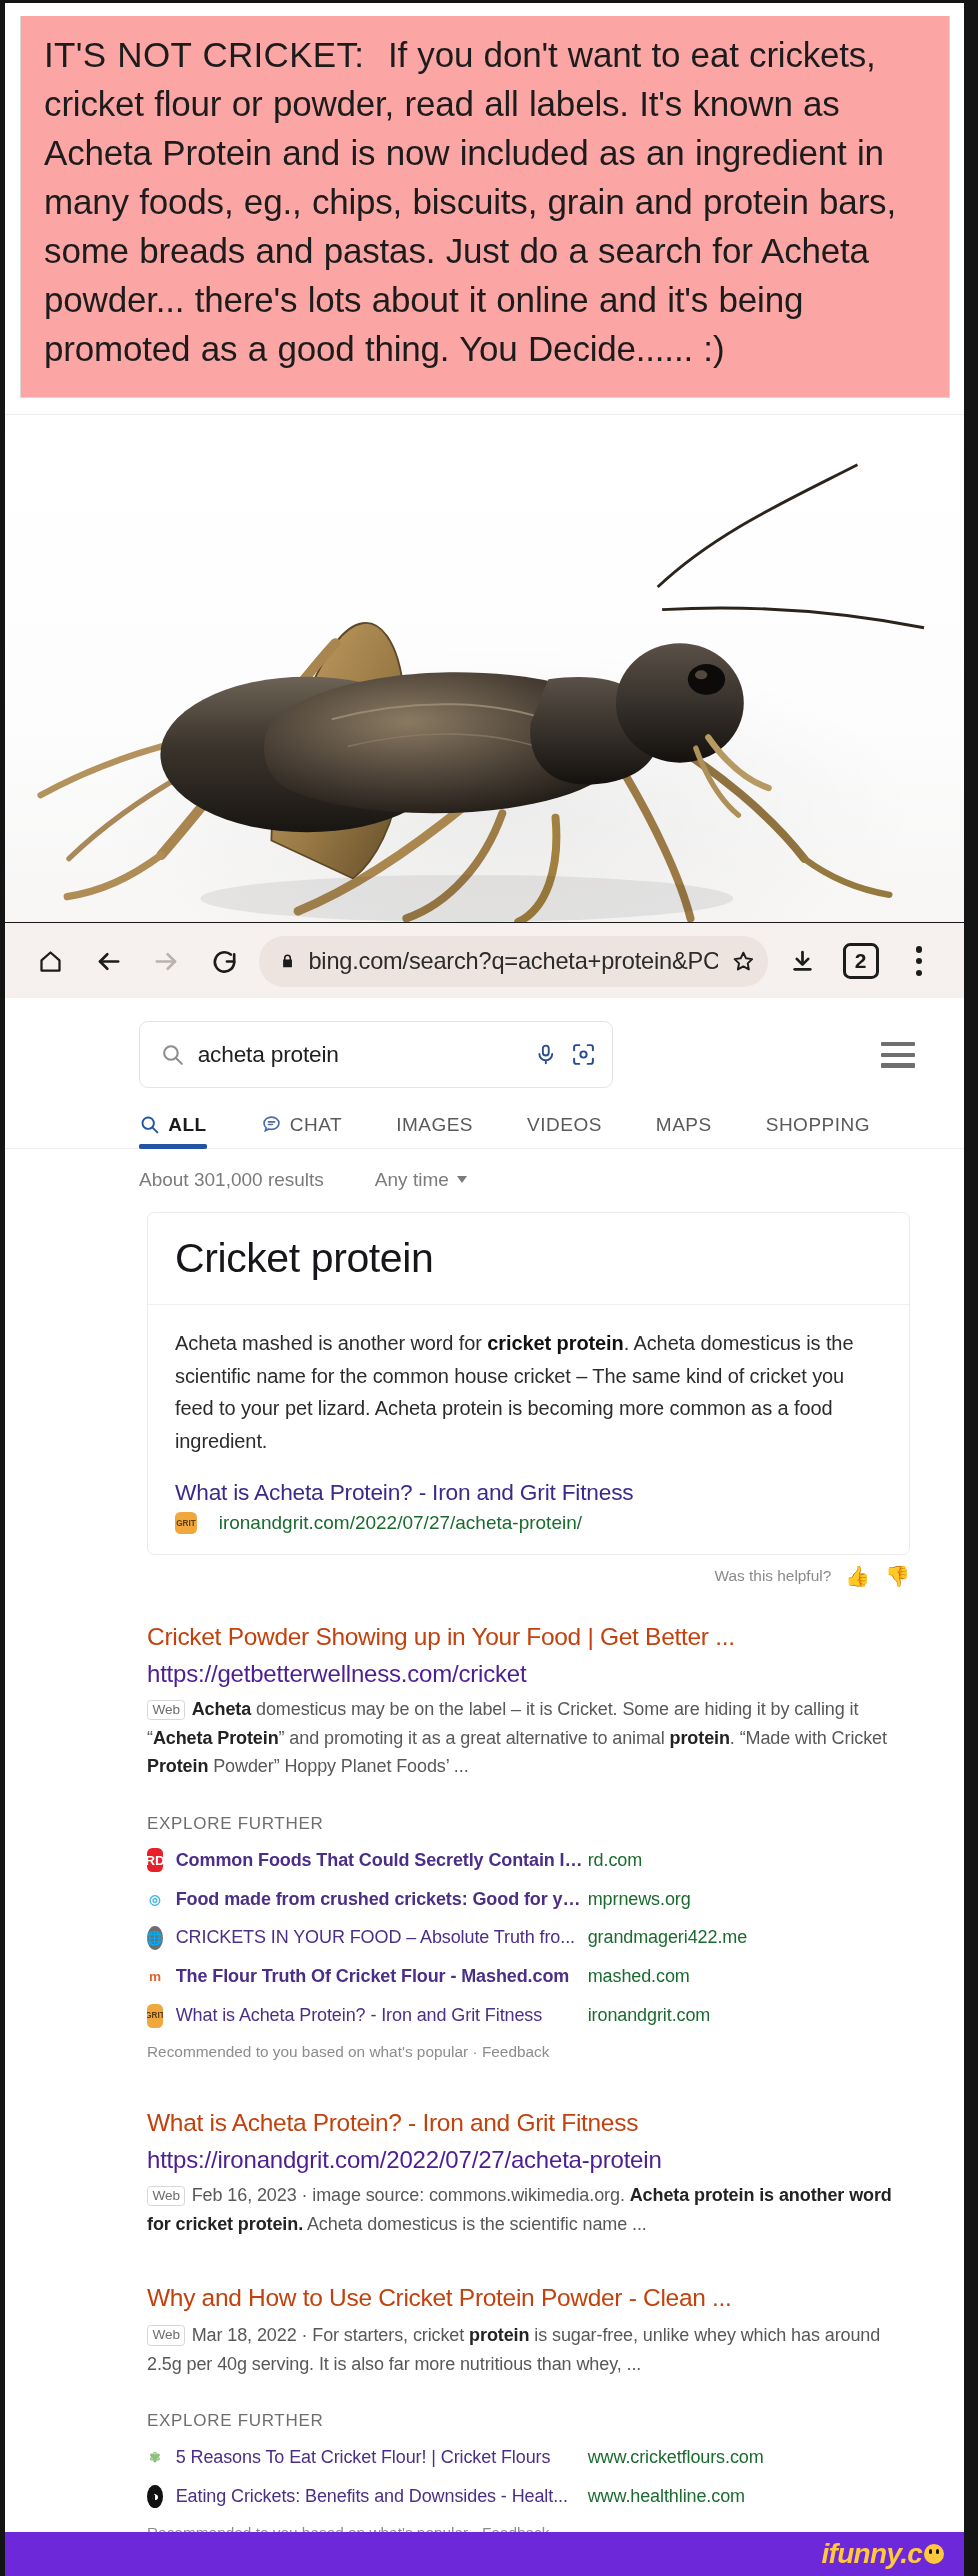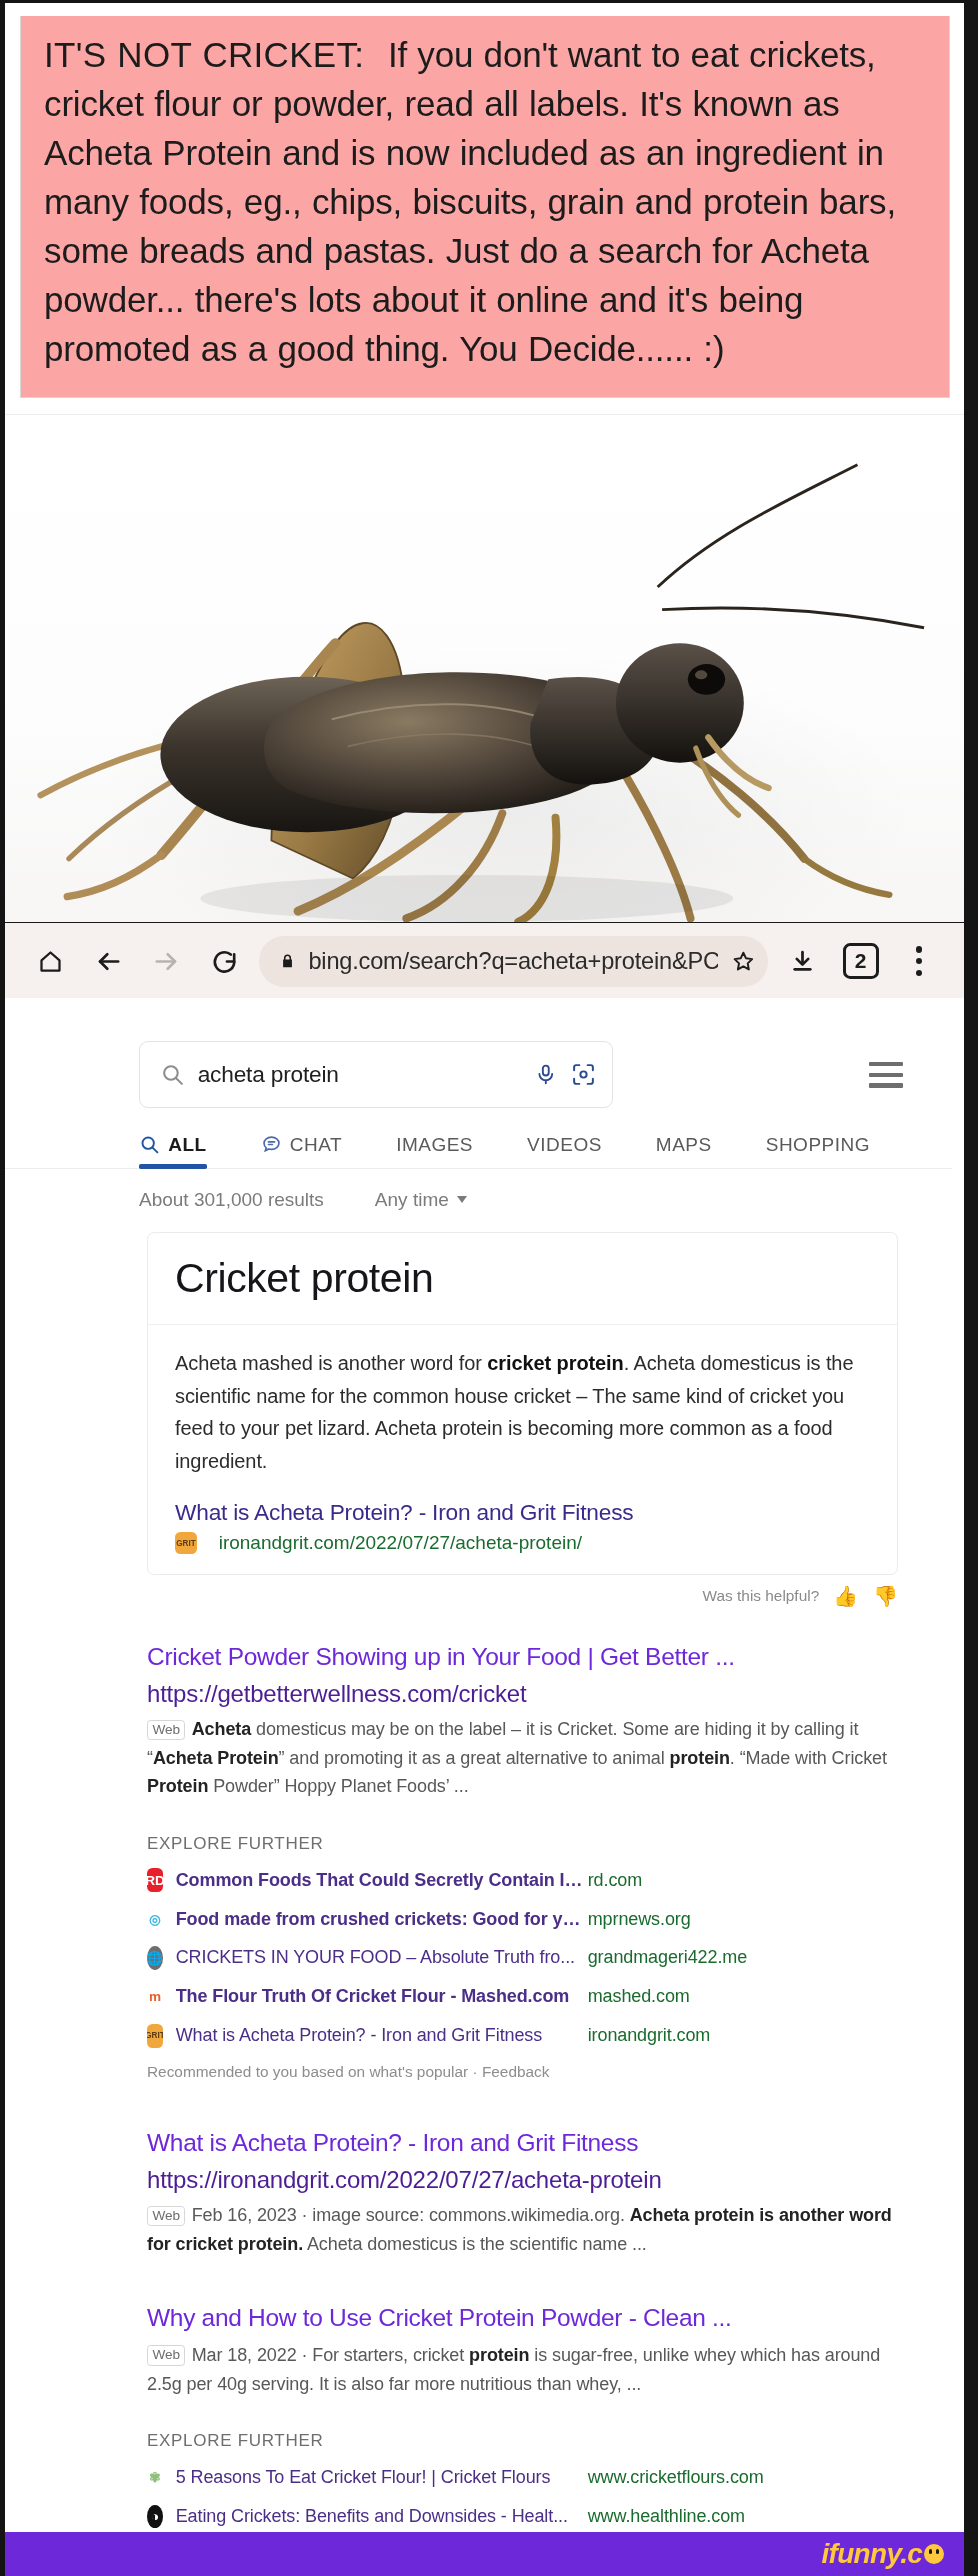--- a/index.html
+++ b/index.html
@@ -100,21 +100,21 @@
     width:36px; height:36px;
     border:3.2px solid #1c1c1c;
     border-radius:7.3px;
     display:flex; align-items:center; justify-content:center;
     font-size:21px; font-weight:700; color:#1c1c1c;
   }
   .dots { display:flex; flex-direction:column; gap:5.4px; align-items:center; }
   .dots i { width:6.3px; height:6.3px; border-radius:50%; background:#1c1c1c; display:block; }
 
   
-  .page { background:#ffffff; padding:0 12px 0 0;margin-top:20px; }
+  .page { background:#ffffff; padding:0 0 0 0; }
 
   .search-row {
     display:flex; align-items:center;
     padding:23.6px 31px 12.7px 134px;
     gap:0;
   }
   .searchbox {
     flex:0 0 auto;
     width:474px;
     height:67px;
@@ -214,21 +214,21 @@
     gap:14.5px;
     padding:11px 54px 0 0;
     margin:0 0 0 142px;
     font-size:15.4px; color:#8a8a8a;
   }
   .thumb { font-size:20px; color:#2b5fa8; line-height:1; }
 
   
   .result { margin:36px 54px 0 142px; }
   .result .r-title {
-    font-size:24.5px; color:#6d28d9; letter-spacing:-0.3px;
+    font-size:24.5px; color:#c2410c; letter-spacing:-0.3px;
     line-height:1.25; margin-bottom:7.3px;
   }
   .result .r-url {
     font-size:24px; color:#4c1d95; letter-spacing:-0.2px; margin-bottom:7.3px;
   }
   .result .r-snip {
     font-size:18px; color:#585858; line-height:1.58; letter-spacing:-0.1px;
   }
   .result .r-snip b { color:#232323; font-weight:700; }
   .webchip {

